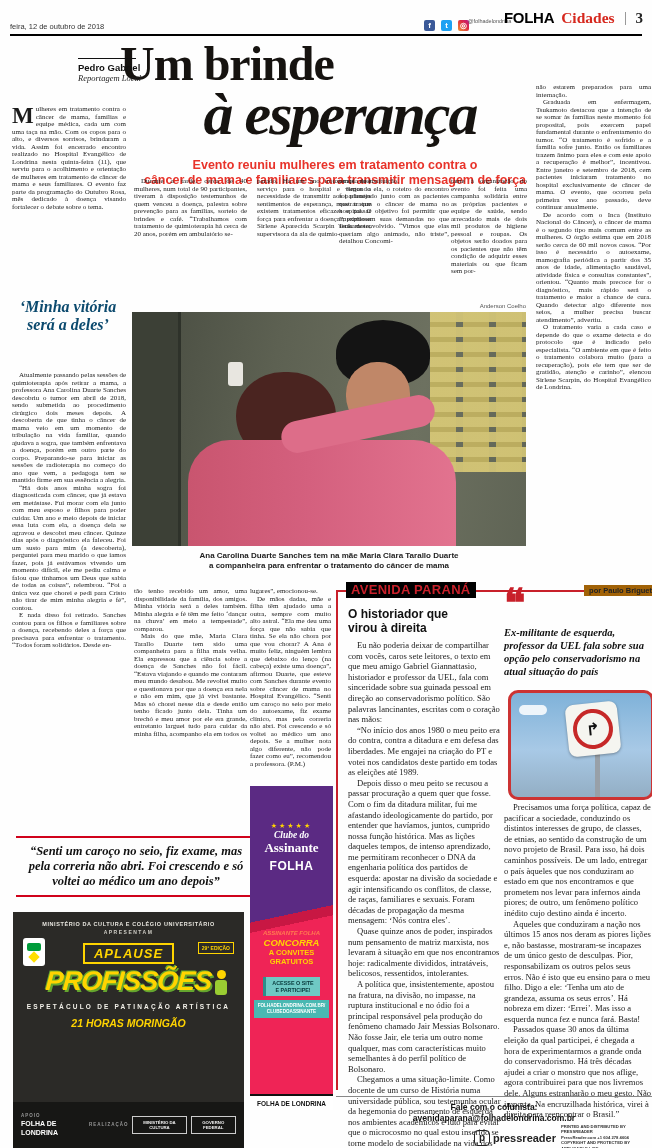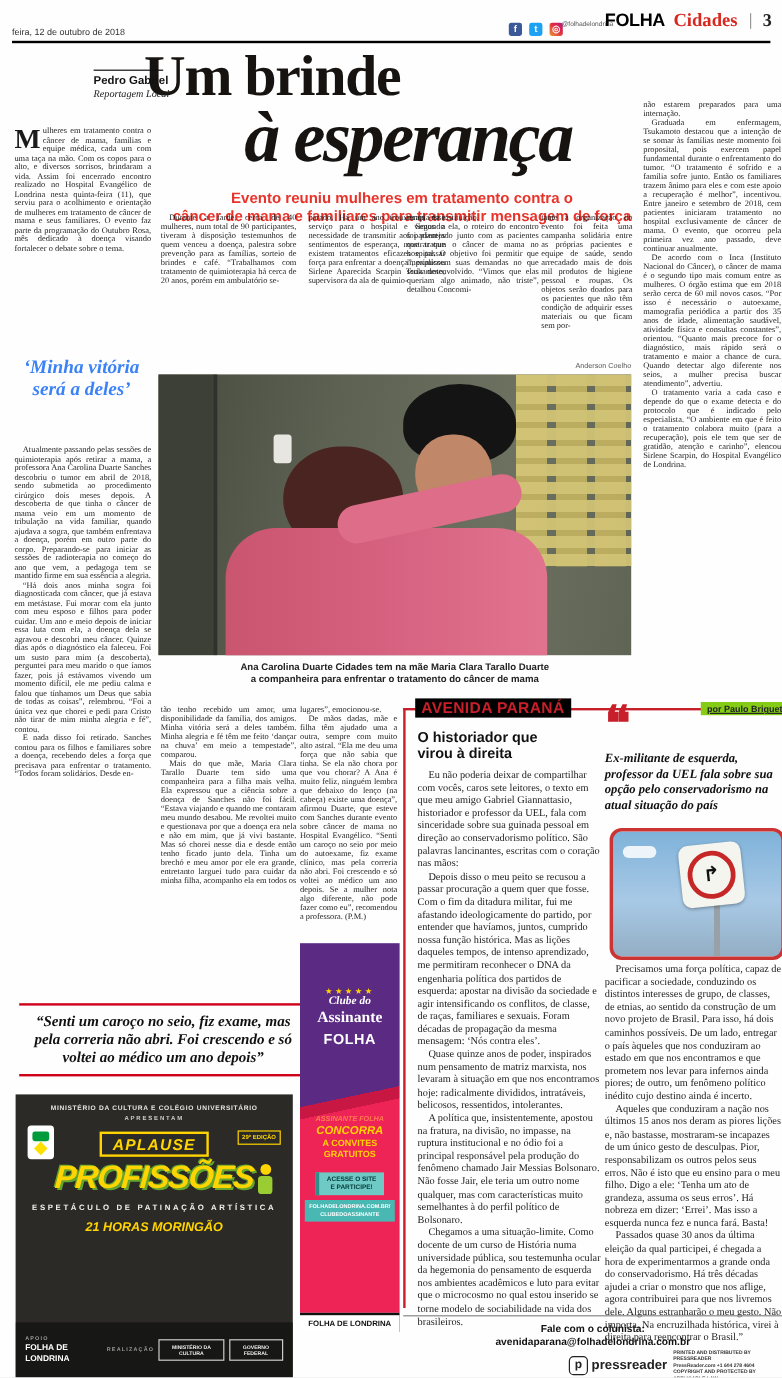--- a/index.html
+++ b/index.html
@@ -44,21 +44,21 @@
   .c1b{left:12px;top:372px;width:114px;}
   .c2{left:134px;top:178px;width:113px;}
   .c3{left:257px;top:178px;width:114px;}
   .c4{left:339px;top:178px;width:110px;}
   .c5{left:451px;top:178px;width:76px;}
   .c6{left:536px;top:84px;width:115px;}
   .c2b{left:134px;top:588px;width:113px;}
   .c3b{left:250px;top:588px;width:81px;}
 
   .pull1{position:absolute;left:8px;top:298px;width:120px;text-align:center;
-         font:italic 600 16px/18px "Liberation Serif",serif;color:#3b82f6;}
+         font:italic 600 16px/18px "Liberation Serif",serif;color:#0c4a6e;}
 
   
   .credit{position:absolute;left:420px;top:303px;width:106px;text-align:right;
           font:400 6px "Liberation Sans",sans-serif;color:#555;}
   .photo{position:absolute;left:132px;top:312px;width:394px;height:234px;overflow:hidden;
          background:linear-gradient(100deg,#474b40 0%,#5d6152 35%,#6d7160 70%,#5f6455 100%);}
   .photo>div{position:absolute;}
   .ph-door{left:0;top:0;width:46px;height:100%;background:#3c4036;border-right:3px solid #2e322a;}
   .ph-disp{left:96px;top:50px;width:15px;height:24px;background:#e8e6e0;border-radius:3px;}
   .ph-notes{right:0;top:0;width:96px;height:160px;opacity:.85;
@@ -77,22 +77,22 @@
   .quote2{position:absolute;left:16px;top:836px;width:236px;padding:6px 2px;
           border-top:2.5px solid #d0021b;border-bottom:2.5px solid #d0021b;text-align:center;
           font:italic 700 12.5px/15px "Liberation Serif",serif;color:#111;}
 
   
   .avenida{position:absolute;left:336px;top:578px;width:316px;height:552px;}
   .av-vline{position:absolute;left:0;top:12px;width:2px;height:500px;background:#c8202a;}
   .av-hline{position:absolute;left:0;top:12px;right:0;height:2px;background:#c8202a;}
   .av-title{position:absolute;left:10px;top:4px;background:#000000;padding:0 5px;
             font:900 13px/16px "Liberation Sans",sans-serif;color:#c8202a;letter-spacing:.3px;}
-  .av-by{position:absolute;right:0;top:7px;background:#84cc16;padding-left:5px;
-         font:700 7.5px/11px "Liberation Sans",sans-serif;color:#222;text-decoration:underline;}
+  .av-by{position:absolute;right:0;top:7px;background:#a16207;padding-left:5px;
+         font:700 7.5px/11px "Liberation Sans",sans-serif;color:#222;}
   .av-head{position:absolute;left:12px;top:30px;width:130px;
            font:800 12px/13.5px "Liberation Sans",sans-serif;color:#111;}
   .avcol{position:absolute;font-size:8.6px;line-height:10.6px;color:#1b1b1b;text-align:left;}
   .avcol p{margin:0;text-indent:9px;}
   .av-left{left:12px;top:62px;width:153px;}
   .av-right{left:168px;top:224px;width:147px;}
   .av-qmark{position:absolute;left:168px;top:6px;font:700 40px/40px "Liberation Serif",serif;color:#c8202a;}
   .av-intro{position:absolute;left:168px;top:48px;width:147px;
             font:italic 600 10.5px/13px "Liberation Serif",serif;color:#111;}
   .sign{position:absolute;left:172px;top:112px;width:140px;height:104px;border:3px solid #c33;
@@ -229,21 +229,21 @@
     <div class="ph-door"></div>
     <div class="ph-disp"></div>
     <div class="ph-notes"></div>
     <div class="ph-hair"></div>
     <div class="ph-wrap"></div>
     <div class="ph-face"></div>
     <div class="ph-body"></div>
     <div class="ph-arm"></div>
   </div>
   <div class="caption">
-    <div>Ana Carolina Duarte Cidades tem na mãe Maria Clara Tarallo Duarte</div>
+    <div>Ana Carolina Duarte Sanches tem na mãe Maria Clara Tarallo Duarte</div>
     <div>a companheira para enfrentar o tratamento do câncer de mama</div>
   </div>
 
   <div class="bodycol c2b">
     <p>tão tenho recebido um amor, uma disponibilidade da família, dos amigos. Minha vitória será a deles também. Minha alegria e fé têm me feito ‘dançar na chuva’ em meio a tempestade”, comparou.</p>
     <p class="in">Mais do que mãe, Maria Clara Tarallo Duarte tem sido uma companheira para a filha mais velha. Ela expressou que a ciência sobre a doença de Sanches não foi fácil. “Estava viajando e quando me contaram meu mundo desabou. Me revoltei muito e questionava por que a doença era nela e não em mim, que já vivi bastante. Mas só chorei nesse dia e desde então tenho ficado junto dela. Tinha um brechó e meu amor por ele era grande, entretanto larguei tudo para cuidar da minha filha, acompanho ela em todos os</p>
   </div>
   <div class="bodycol c3b">
     <p>lugares”, emocionou-se.</p>
     <p class="in">De mãos dadas, mãe e filha têm ajudado uma a outra, sempre com muito alto astral. “Ela me deu uma força que não sabia que tinha. Se ela não chora por que vou chorar? A Ana é muito feliz, ninguém lembra que debaixo do lenço (na cabeça) existe uma doença”, afirmou Duarte, que esteve com Sanches durante evento sobre câncer de mama no Hospital Evangélico. “Senti um caroço no seio por meio do autoexame, fiz exame clínico, mas pela correria não abri. Foi crescendo e só voltei ao médico um ano depois. Se a mulher nota algo diferente, não pode fazer como eu”, recomendou a professora. (P.M.)</p>
@@ -252,20 +252,21 @@
   <div class="quote2">“Senti um caroço no seio, fiz exame, mas pela correria não abri. Foi crescendo e só voltei ao médico um ano depois”</div>
 
   <div class="avenida">
     <div class="av-hline"></div>
     <div class="av-vline"></div>
     <div class="av-title">AVENIDA PARANÁ</div>
     <div class="av-by">por Paulo Briguet</div>
     <div class="av-head">O historiador que virou à direita</div>
     <div class="avcol av-left">
       <p>Eu não poderia deixar de compartilhar com vocês, caros sete leitores, o texto em que meu amigo Gabriel Giannattasio, historiador e professor da UEL, fala com sinceridade sobre sua guinada pessoal em direção ao conservadorismo político. São palavras lancinantes, escritas com o coração nas mãos:</p>
+      <p>“No início dos anos 1980 o meu peito era do contra, contra a ditadura e em defesa das liberdades. Me engajei na criação do PT e votei nos candidatos deste partido em todas as eleições até 1989.</p>
       <p>Depois disso o meu peito se recusou a passar procuração a quem quer que fosse. Com o fim da ditadura militar, fui me afastando ideologicamente do partido, por entender que havíamos, juntos, cumprido nossa função histórica. Mas as lições daqueles tempos, de intenso aprendizado, me permitiram reconhecer o DNA da engenharia política dos partidos de esquerda: apostar na divisão da sociedade e agir intensificando os conflitos, de classe, de raças, familiares e sexuais. Foram décadas de propagação da mesma mensagem: ‘Nós contra eles’.</p>
       <p>Quase quinze anos de poder, inspirados num pensamento de matriz marxista, nos levaram à situação em que nos encontramos hoje: radicalmente divididos, intratáveis, belicosos, ressentidos, intolerantes.</p>
       <p>A política que, insistentemente, apostou na fratura, na divisão, no impasse, na ruptura institucional e no ódio foi a principal responsável pela produção do fenômeno chamado Jair Messias Bolsonaro. Não fosse Jair, ele teria um outro nome qualquer, mas com características muito semelhantes à do perfil político de Bolsonaro.</p>
       <p>Chegamos a uma situação-limite. Como docente de um curso de História numa universidade pública, sou testemunha ocular da hegemonia do pensamento de esquerda nos ambientes acadêmicos e luto para evitar que o microcosmo no qual estou inserido se torne modelo de sociabilidade na vida dos brasileiros.</p>
     </div>
     <div class="av-qmark">❝</div>
     <div class="av-intro">Ex-militante de esquerda, professor da UEL fala sobre sua opção pelo conservadorismo na atual situação do país</div>
     <div class="sign">
       <div class="sign-cloud"></div>
       <div class="sign-pole"></div>

